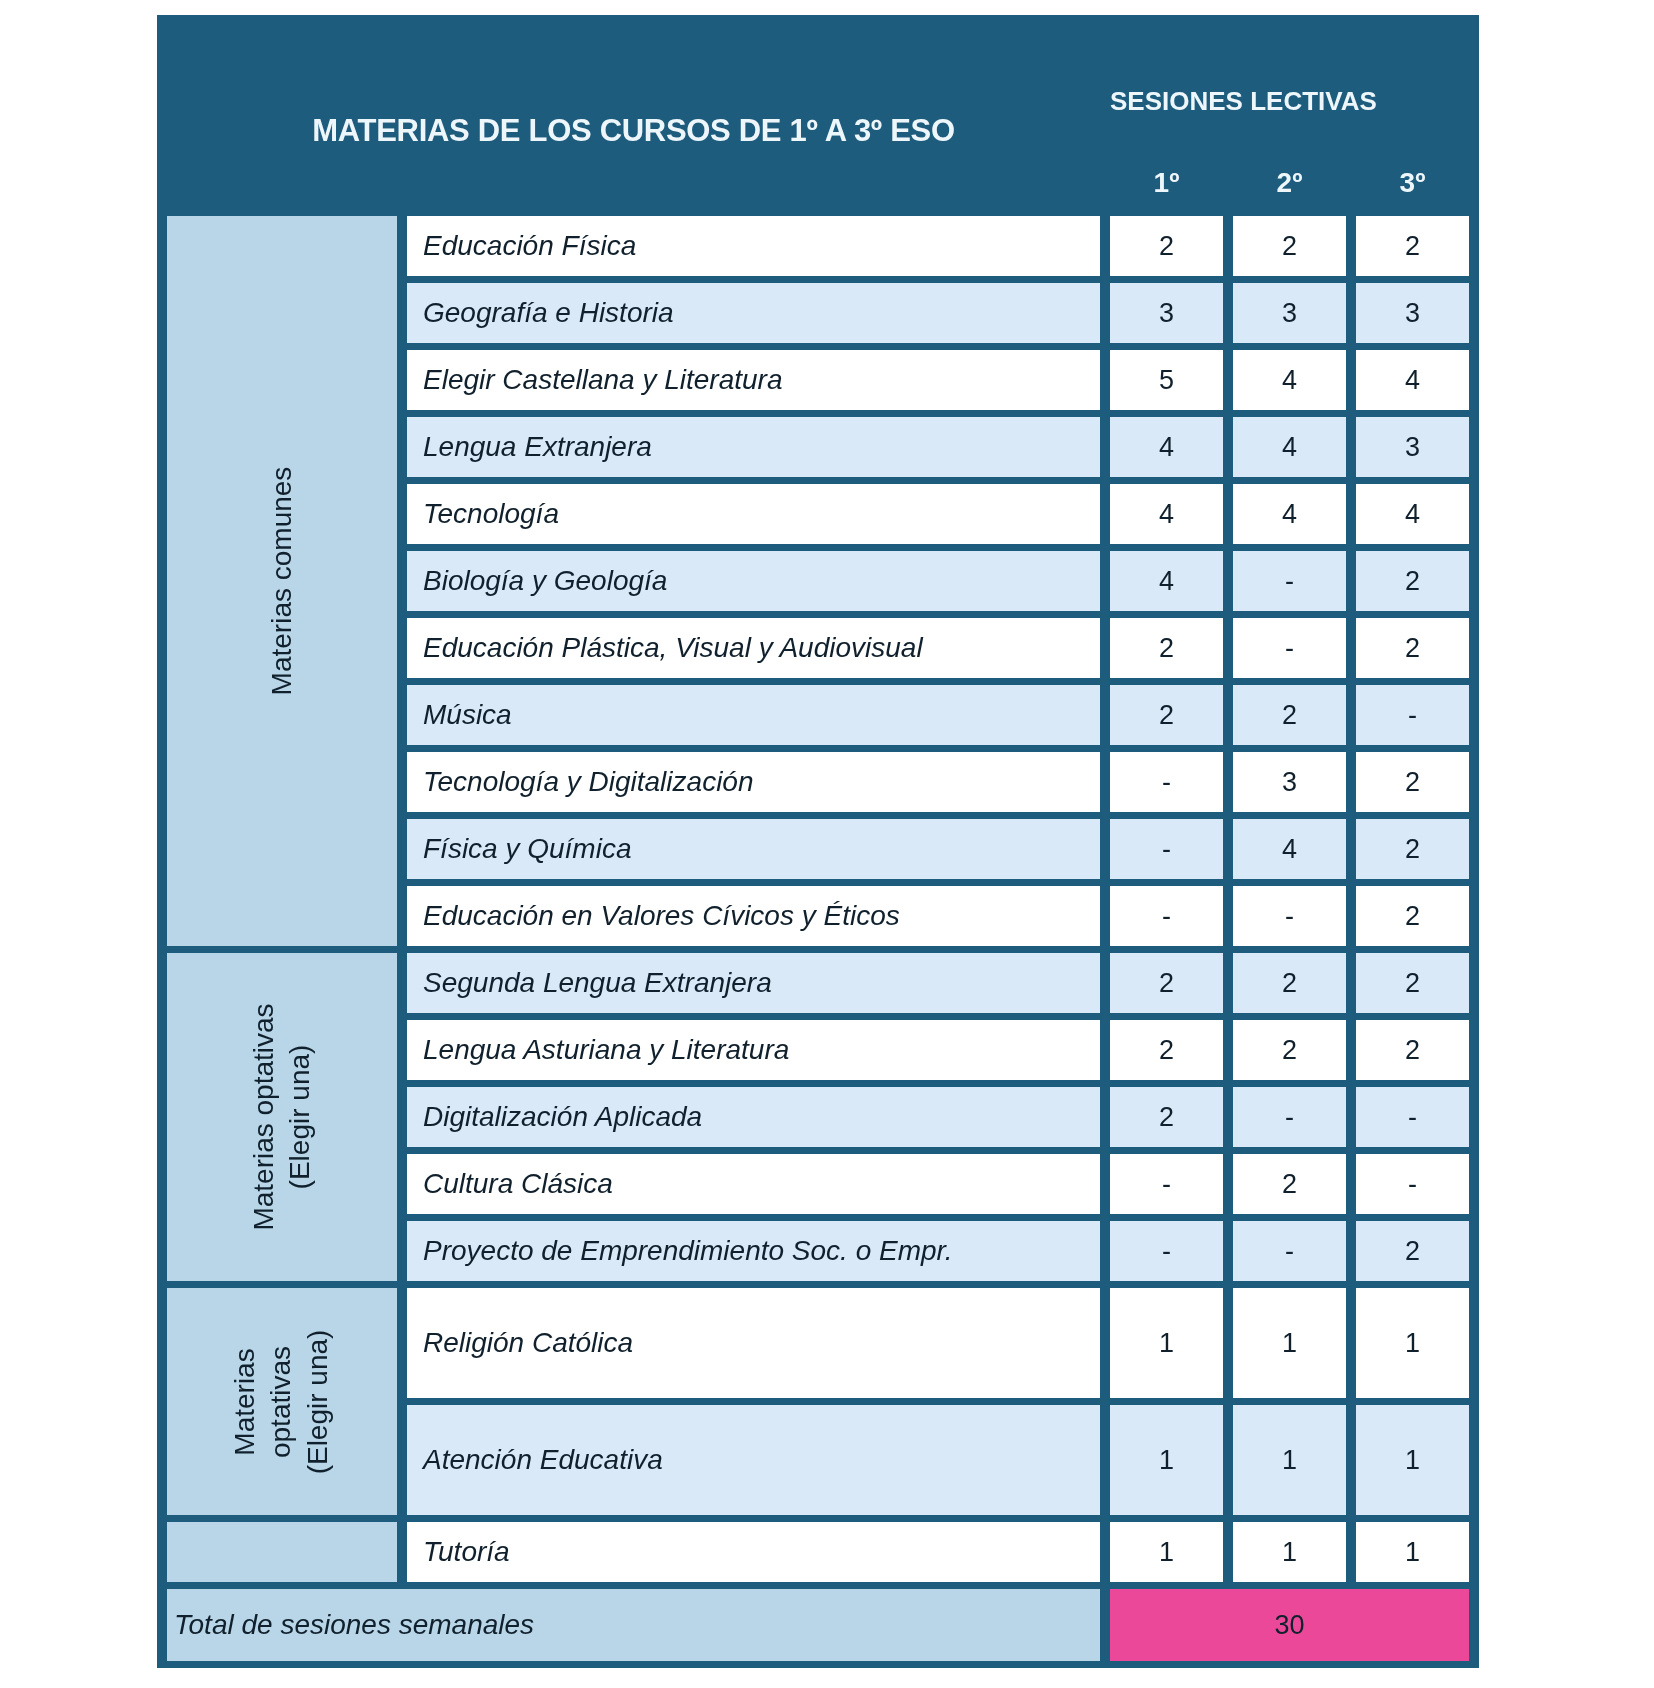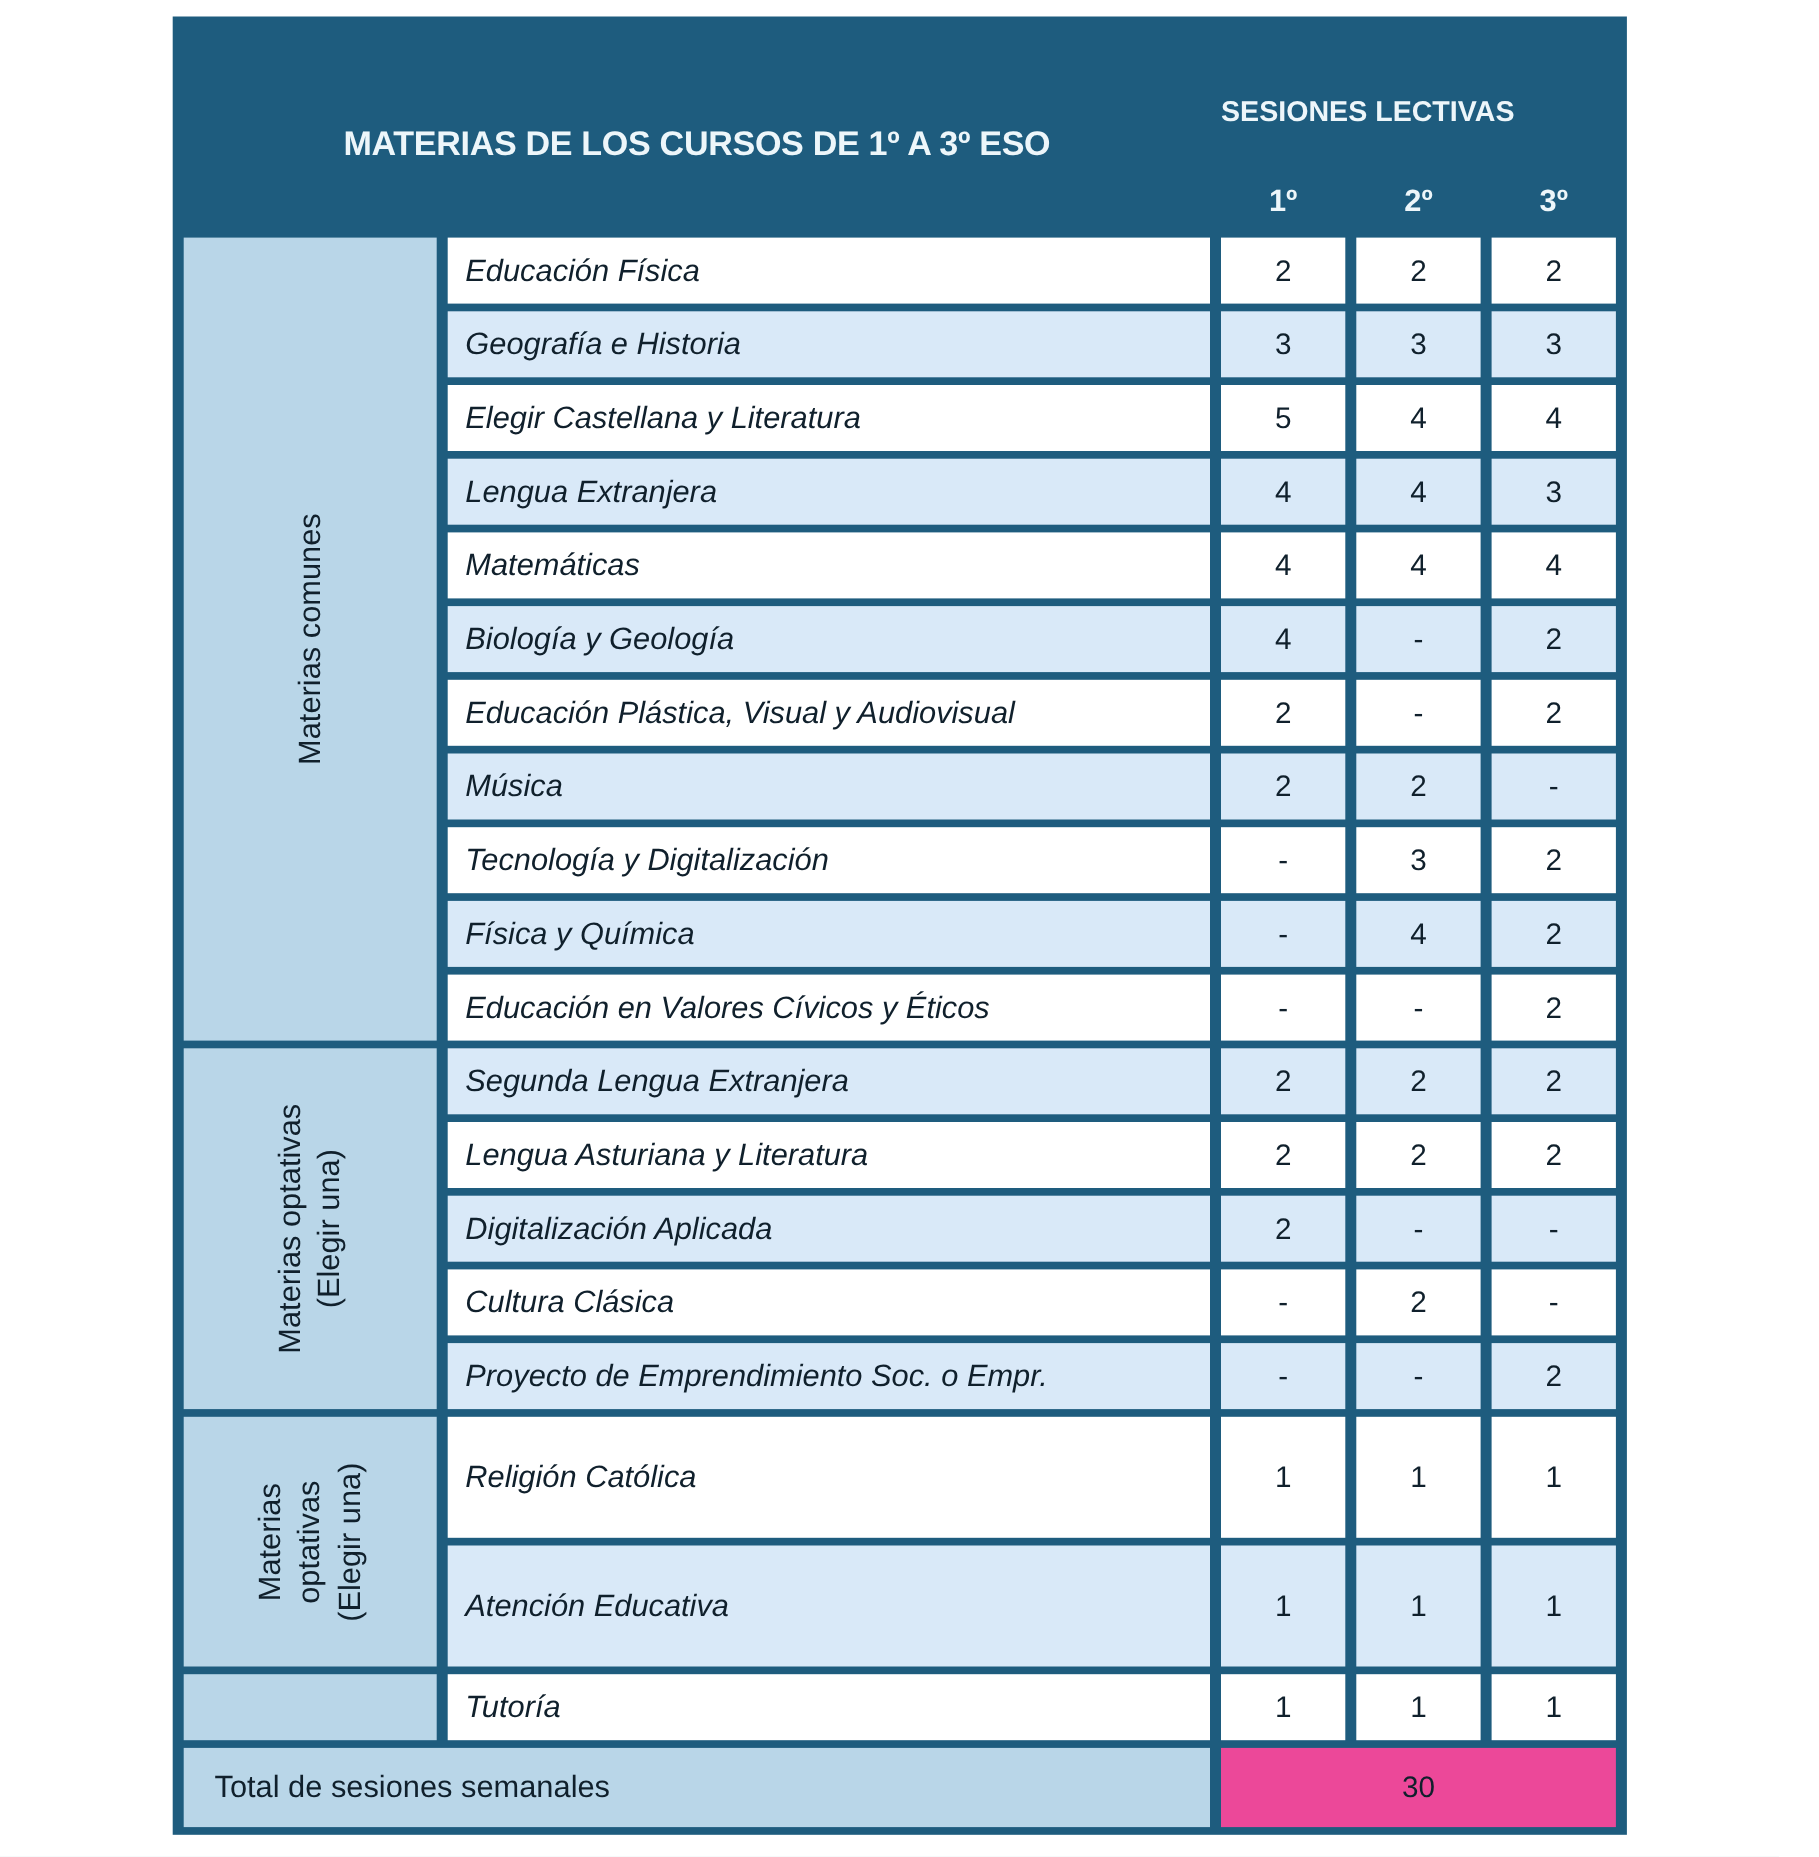--- a/index.html
+++ b/index.html
@@ -43,21 +43,21 @@
     background:#B9D6E8;position:relative;
   }
   .vert{
     position:absolute;top:50%;left:50%;
     transform:translate(-50%,-50%) rotate(-90deg);
     white-space:nowrap;text-align:center;
     font-size:28px;line-height:1.3;color:#10202c;
   }
   td.total-label{
     background:#B9D6E8;font-size:28px;vertical-align:middle;
-    padding-left:28px;height:72px;
+    padding-left:7px;height:72px;font-style:italic;
   }
   td.total-val{
     background:#ec4899;font-size:27px;text-align:center;vertical-align:middle;
     height:72px;
   }
 </style>
 </head>
 <body>
 
 <div class="frame">
@@ -104,21 +104,21 @@
           <td class="val">4</td>
           <td class="val">4</td>
         </tr>
         <tr class="alt">
           <td class="subject">Lengua Extranjera</td>
           <td class="val">4</td>
           <td class="val">4</td>
           <td class="val">3</td>
         </tr>
         <tr class="">
-          <td class="subject">Matemáticas</td>
+          <td class="subject">Tecnología</td>
           <td class="val">4</td>
           <td class="val">4</td>
           <td class="val">4</td>
         </tr>
         <tr class="alt">
           <td class="subject">Biología y Geología</td>
           <td class="val">4</td>
           <td class="val">-</td>
           <td class="val">2</td>
         </tr>

